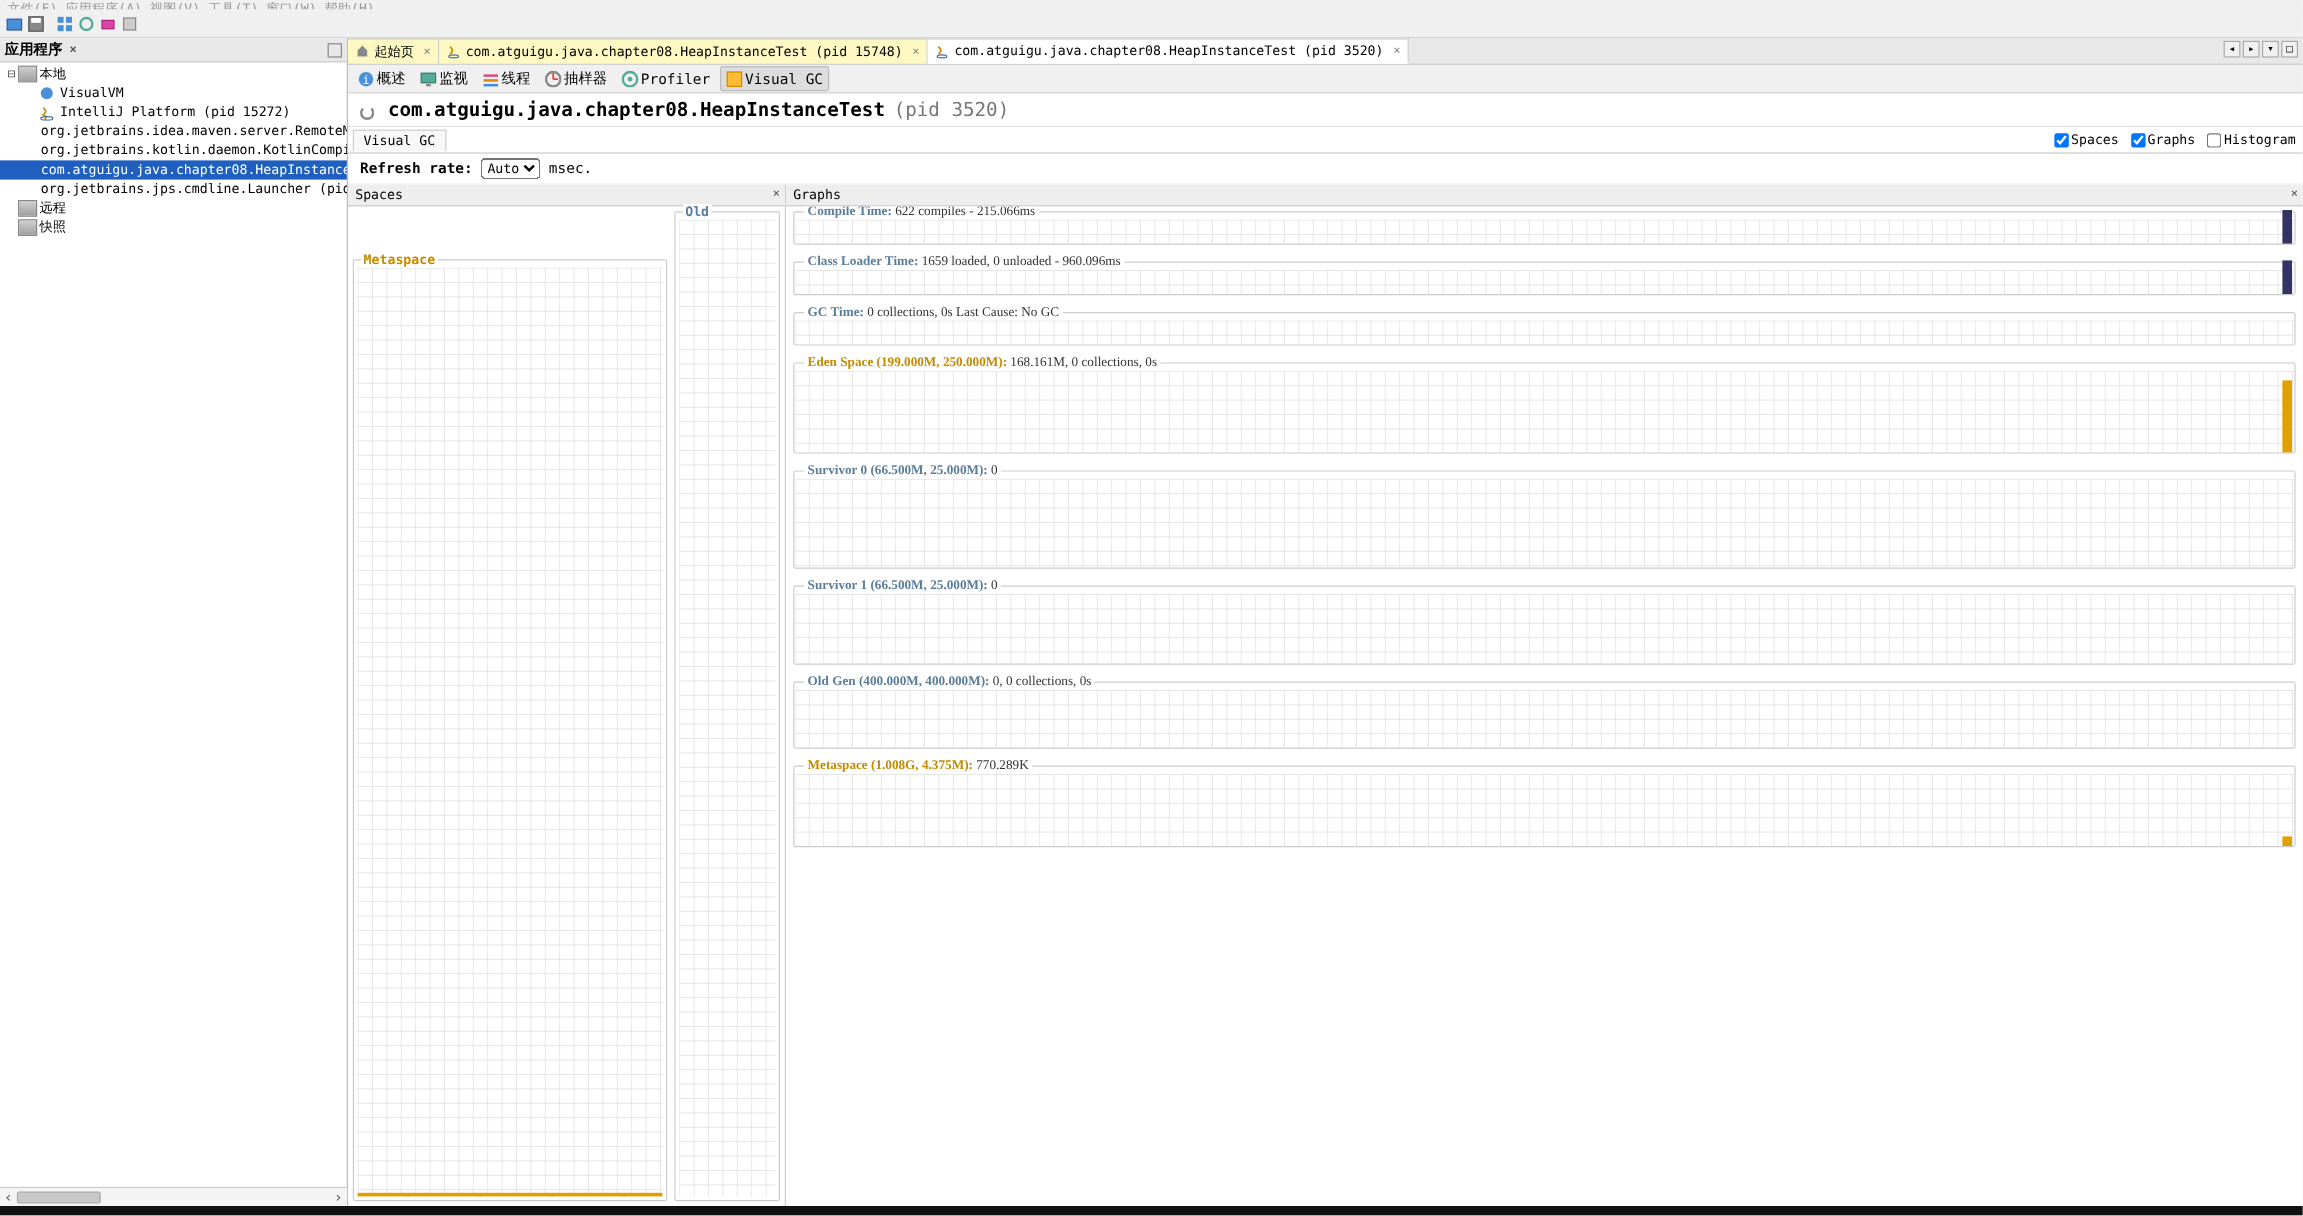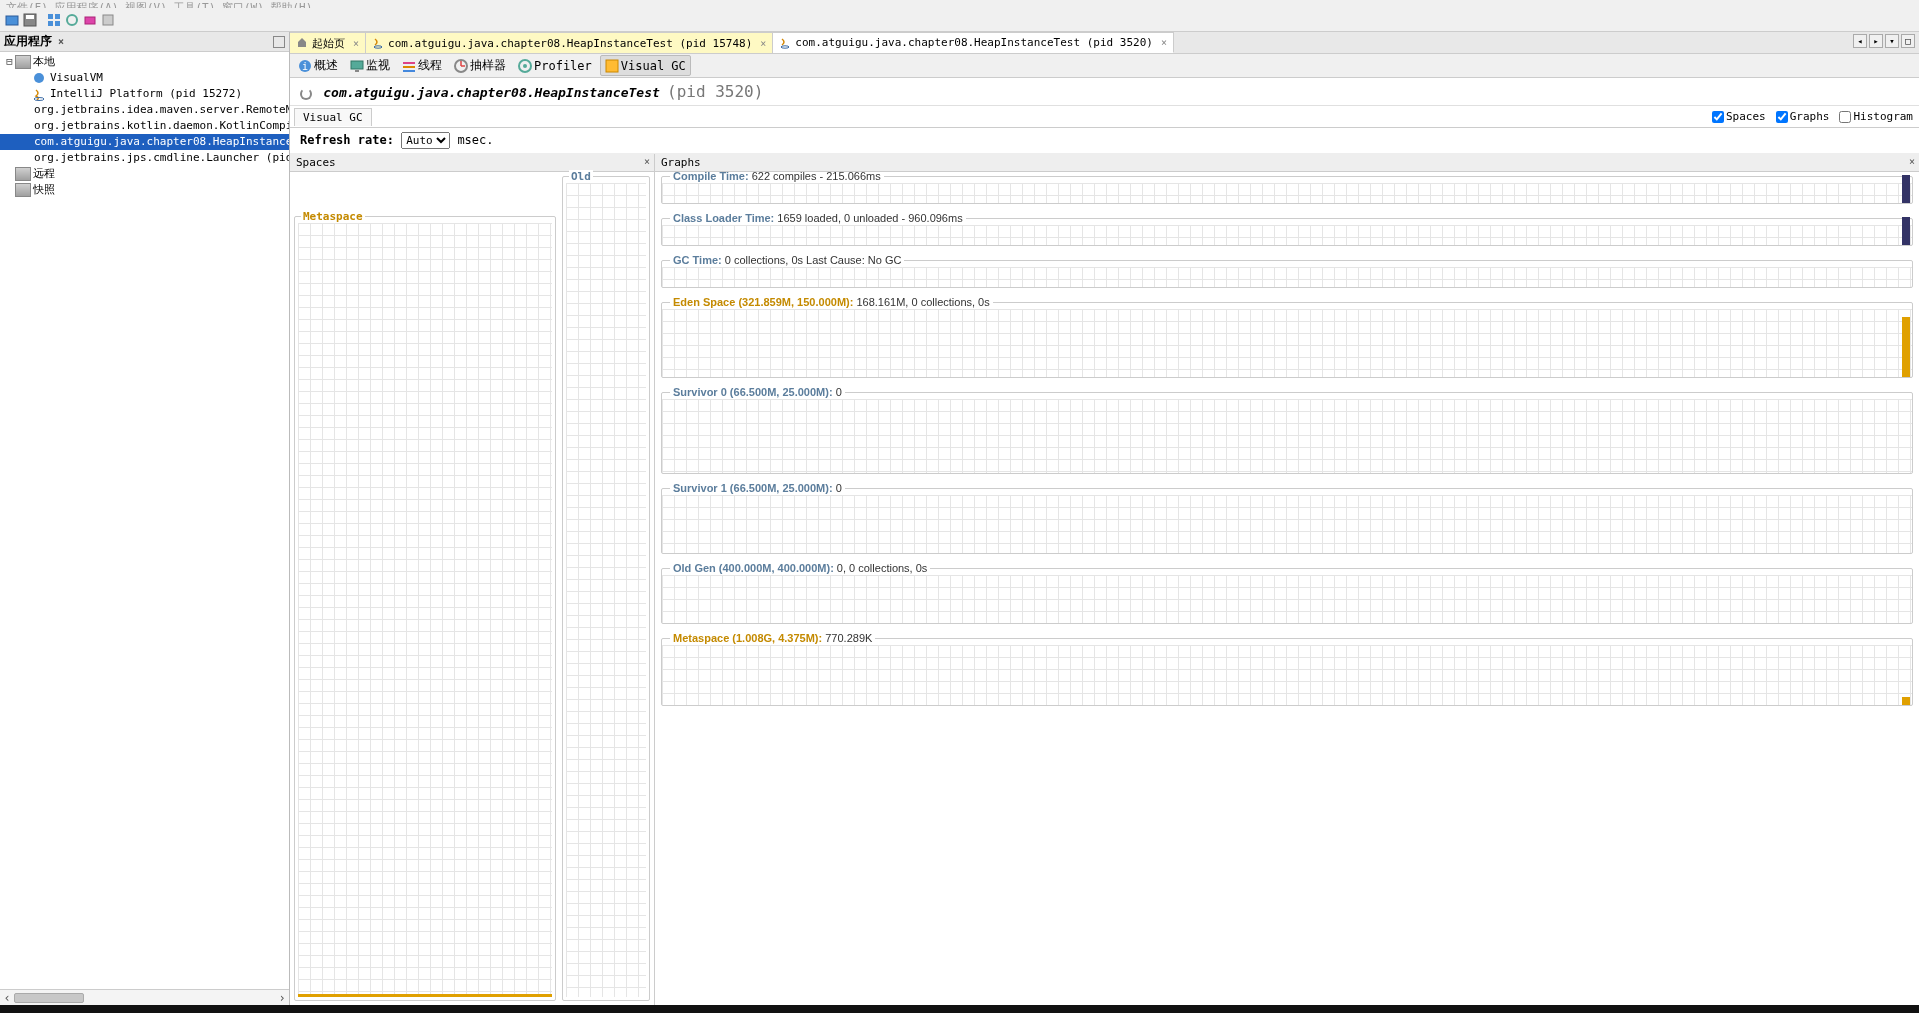--- a/index.html
+++ b/index.html
@@ -200,21 +200,21 @@
   padding: 4px 10px;
   font-family: monospace;
   background: #fff;
   border-bottom: 1px solid #e0e0e0;
 }
 .title-row .refresh-spin {
   display:inline-block; width:12px; height:12px;
   border: 2px solid #888; border-top-color: transparent;
   border-radius:50%; vertical-align:middle; margin-right:4px;
 }
-.title-row .pname { font-size: 13px; font-weight: bold; font-style: italic; }
+.title-row .pname { font-size: 16px; font-weight: bold; }
 .title-row .pid { font-size: 16px; color: #777; }
 .sub-tab-row {
   display: flex;
   align-items: center;
   background: #fff;
   border-bottom: 1px solid #ccc;
   height: 22px;
   padding: 0 4px;
   position: relative;
 }
@@ -332,21 +332,21 @@
   border-radius: 2px;
   margin-bottom: 14px;
   position: relative;
   padding: 6px 0 0 0;
 }
 .graph-box .legend {
   position: absolute;
   top: -7px;
   left: 8px;
   background: #fff;
-  font-family: Liberation Sans, sans-serif;
+  font-family: Liberation Serif, serif;
   font-size: 11px;
   font-weight: bold;
   padding: 0 3px;
 }
 .graph-box .legend .hl { color: #5b7d9c; }
 .graph-box .legend .hl-orange { color: #c48a00; }
 .graph-box .legend .data { color: #333; font-weight: normal;}
 .graph-area {
   height: 100%;
   background-image:
@@ -636,21 +636,21 @@
               <span class="legend"><span class="hl">Class Loader Time:</span><span class="data"> 1659 loaded, 0 unloaded - 960.096ms</span></span>
               <div class="graph-area">
                 <div class="bar-right" style="height:28px"></div>
               </div>
             </div>
             <div class="graph-box" style="height: 28px;">
               <span class="legend"><span class="hl">GC Time:</span><span class="data"> 0 collections, 0s Last Cause: No GC</span></span>
               <div class="graph-area"></div>
             </div>
             <div class="graph-box" style="height: 76px;">
-              <span class="legend"><span class="hl-orange">Eden Space (321.859M, 150.000M):</span><span class="data"> 168.161M, 0 collections, 0s</span></span>
+              <span class="legend"><span class="hl-orange">Eden Space (199.000M, 250.000M):</span><span class="data"> 168.161M, 0 collections, 0s</span></span>
               <div class="graph-area">
                 <div class="bar-right orange" style="height:60px"></div>
               </div>
             </div>
             <div class="graph-box" style="height: 82px;">
               <span class="legend"><span class="hl">Survivor 0 (66.500M, 25.000M):</span><span class="data"> 0</span></span>
               <div class="graph-area"></div>
             </div>
             <div class="graph-box" style="height: 66px;">
               <span class="legend"><span class="hl">Survivor 1 (66.500M, 25.000M):</span><span class="data"> 0</span></span>

